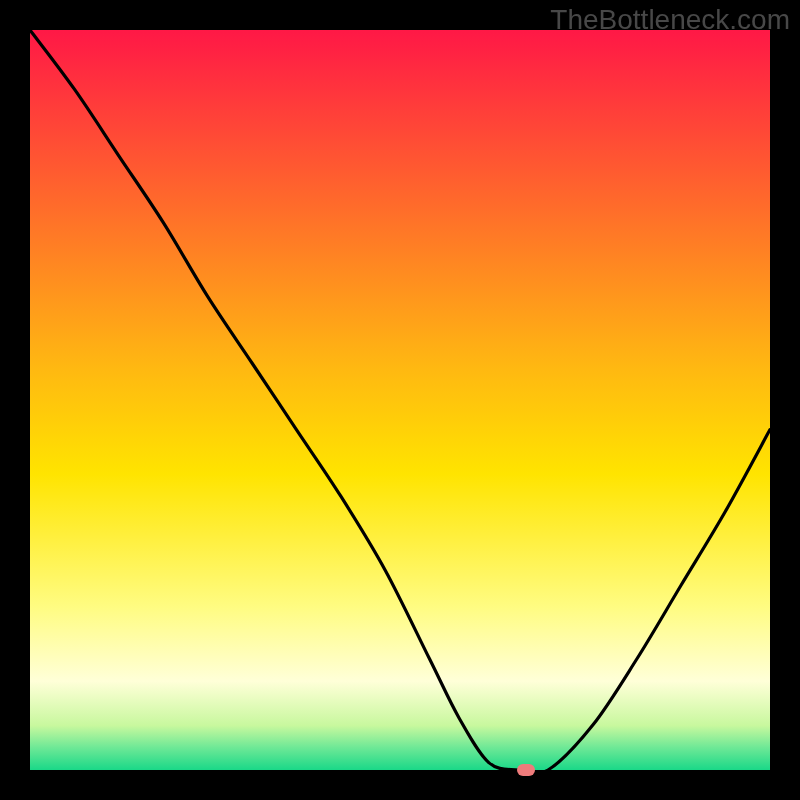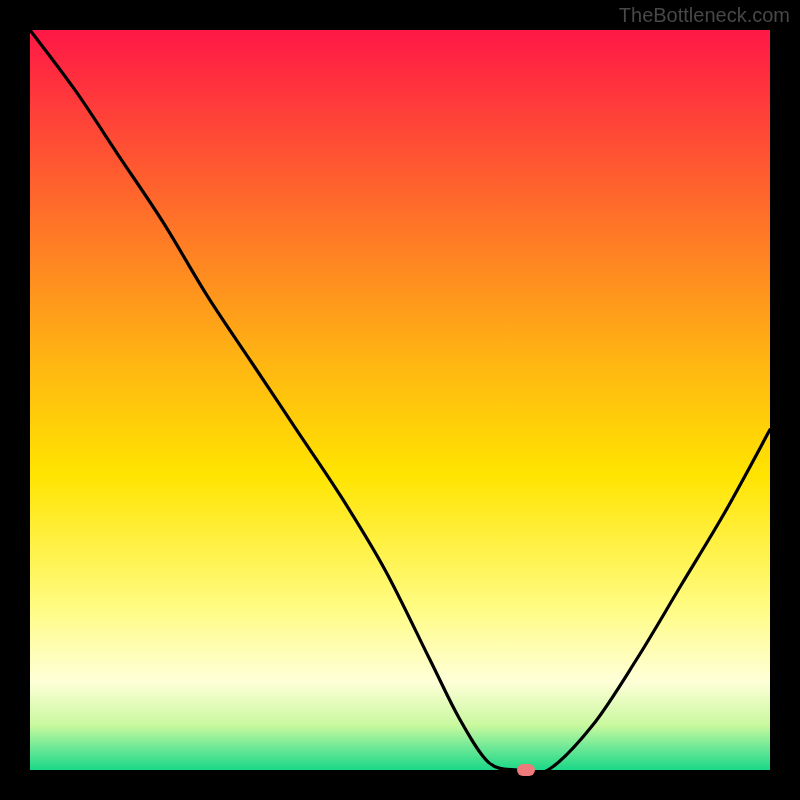--- a/index.html
+++ b/index.html
@@ -1,17 +1,17 @@
 <!DOCTYPE html>
 <html><head>
 <meta charset="utf-8">
 <style>
   * { margin: 0; padding: 0; box-sizing: border-box; }
   body { width: 800px; height: 800px; background: #000; position: relative; font-family: Arial, sans-serif; }
-  .watermark { position: absolute; top: 4px; right: 10px; color: #484848; font-size: 20px; z-index: 10; }
+  .watermark { position: absolute; top: 4px; right: 10px; color: #484848; font-size: 28px; z-index: 10; }
   .plot-area { position: absolute; left: 30px; top: 30px; width: 740px; height: 740px; }
   .gradient-bg { position: absolute; inset: 0; }
   .curve-svg { position: absolute; inset: 0; width: 100%; height: 100%; overflow: visible; }
   .marker { position: absolute; width: 18px; height: 12px; background: #ee7b7b; border-radius: 6px; transform: translate(-50%, -50%); }
 </style>
 </head>
 <body>
 
 <div class="watermark">TheBottleneck.com</div>
 

